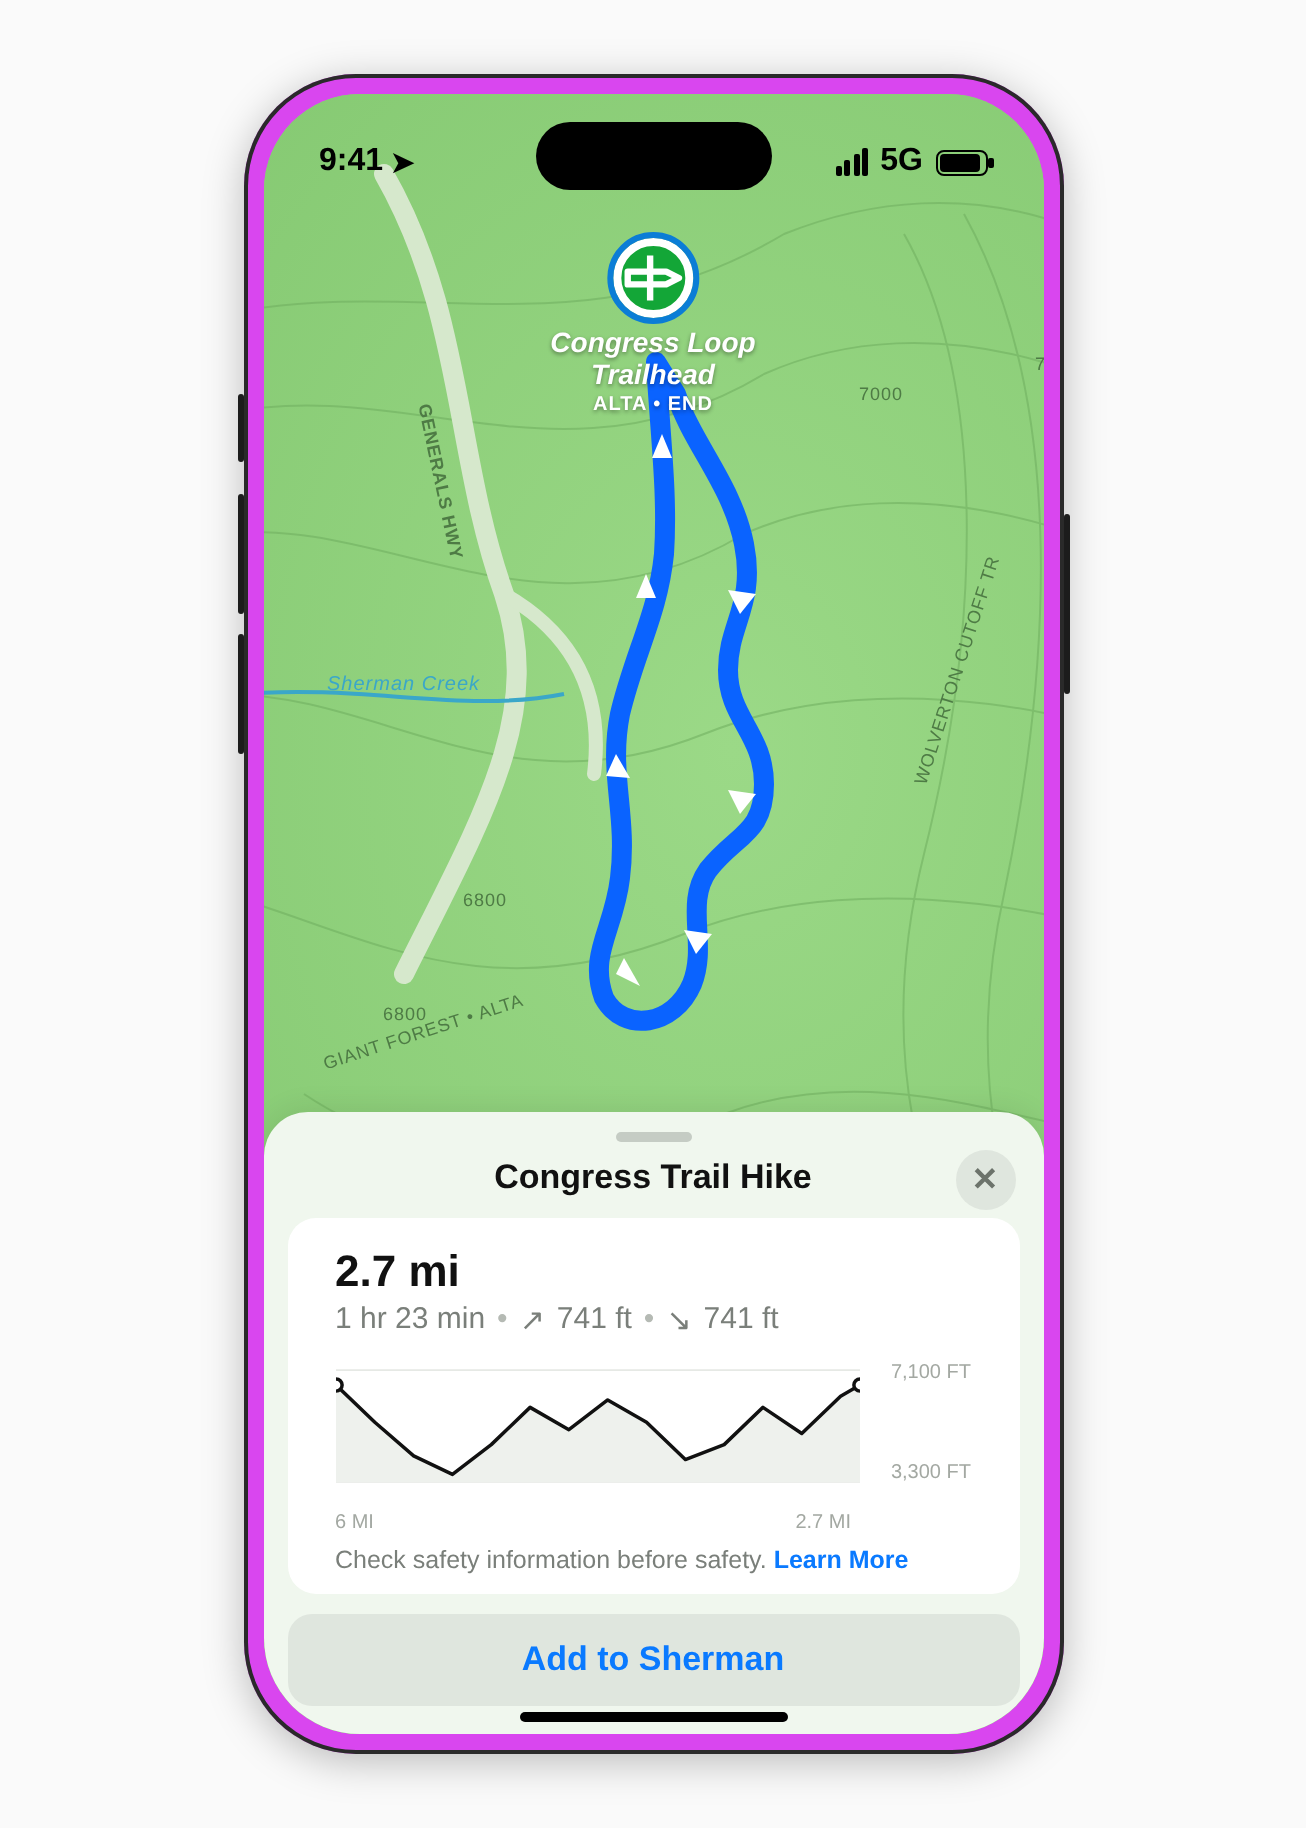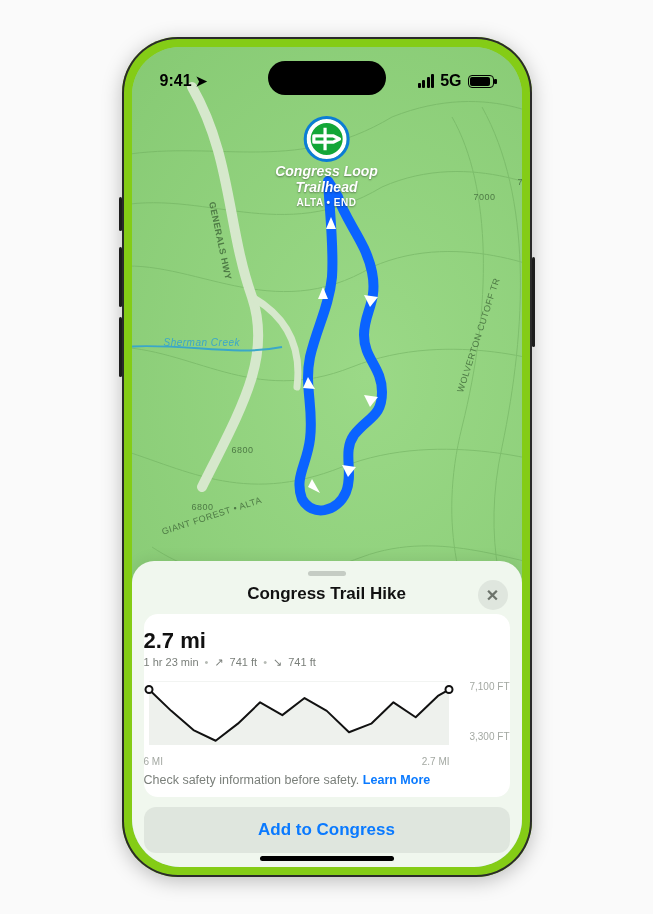--- a/index.html
+++ b/index.html
@@ -4,21 +4,21 @@
 <style>
   * { box-sizing: border-box; margin: 0; padding: 0; }
   body {
     width: 653px; height: 914px;
     background: #fafafa;
     display: flex; align-items: center; justify-content: center;
     font-family: -apple-system, "SF Pro Text", "Helvetica Neue", Arial, sans-serif;
   }
   .phone {
     width: 410px; height: 840px;
-    background: #84cc16;
+    background: #d946ef;
     border-radius: 56px;
     padding: 10px;
     box-shadow: 0 4px 20px rgba(0,0,0,.25), inset 0 0 0 2px #2a2a2a;
     position: relative;
   }
   .side-btn {
     position: absolute; background:#1c1c1c; border-radius:2px;
   }
   .side-btn.l1 { left:-3px; top:160px; width:3px; height:34px; }
   .side-btn.l2 { left:-3px; top:210px; width:3px; height:60px; }
@@ -85,24 +85,24 @@
   .grabber { width:38px; height:5px; background:#c5ccc4; border-radius:3px; margin:0 auto 8px;}
   .sheet-head { display:flex; align-items:center; justify-content:center; position:relative; margin-bottom:10px;}
   .sheet-title { font-size:17px; font-weight:600; color:#111;}
   .close {
     position:absolute; right:2px; top:-4px;
     width:30px; height:30px; border-radius:50%; background:#dfe6de;
     display:flex; align-items:center; justify-content:center;
     color:#6c736b; font-size:16px; font-weight:700; cursor:pointer;
   }
   .card {
-    background:#fff; border-radius:14px; padding:14px 0 10px; margin-bottom:10px;
+    background:#fff; border-radius:14px; padding:14px 24px 10px; margin-bottom:10px;
   }
   .dist { font-size:22px; font-weight:700; color:#111;}
-  .meta { font-size:11px; color:#7a7f7a; margin-top:2px; display:flex; gap:6px; flex-wrap:wrap;}
+  .meta { font-size:15px; color:#7a7f7a; margin-top:2px; display:flex; gap:6px; flex-wrap:wrap;}
   .meta .sep{color:#b5bab4;}
   .chart-wrap { position:relative; margin-top:12px; height:86px;}
   .chart-wrap svg { width: calc(100% - 56px); height: 64px; display:block;}
   .y-top,.y-bot { position:absolute; right:0; font-size:10px; color:#a3a8a2; }
   .y-top{top:0}.y-bot{top:50px}
   .x-left,.x-right{ position:absolute; bottom:0; font-size:10px; color:#a3a8a2;}
   .x-left{left:0}.x-right{right:60px}
   .safety { font-size:12.5px; color:#7a7f7a; margin-top:6px;}
   .safety a{ color:#0a7aff; font-weight:600; text-decoration:none;}
 
@@ -180,21 +180,21 @@
         </g>
       </svg>
 
       <div class="map-labels">
         <span class="ml" style="left:80px; top:150px; transform:rotate(78deg); font-weight:600; font-size:9px;">GENERALS HWY</span>
         <span class="ml" style="left:32px; top:290px; color:#3aa7c9; font-style:italic;">Sherman Creek</span>
         <span class="ml" style="left:328px; top:340px; transform:rotate(-72deg); font-size:9px;">WOLVERTON CUTOFF TR</span>
         <span class="ml" style="left:30px; top:480px; transform:rotate(-18deg); font-size:9px;">GIANT FOREST • ALTA</span>
         <span class="ml" style="left:100px; top:398px; font-size:9px;">6800</span>
         <span class="ml" style="left:60px; top:455px; font-size:9px;">6800</span>
-        <span class="ml" style="left:298px; top:145px; font-size:9px;margin-left:44px;">7000</span>
+        <span class="ml" style="left:298px; top:145px; font-size:9px;">7000</span>
         <span class="ml" style="left:340px; top:130px; font-size:9px;margin-left:46px;">7200</span>
       </div>
 
       <div class="pin">
         <div class="pin-dot">
           <svg width="20" height="14" viewBox="0 0 20 14">
               <path d="M2 5 H14 L18 7 L14 9 H2 Z M9 0 V14" stroke="#fff" stroke-width="2" fill="none" stroke-linejoin="round"></path>
             </svg>
         </div>
         <div class="pin-title" style="white-space:pre-line">Congress Loop
@@ -239,19 +239,19 @@
           <span class="x-right">2.7 MI</span>
         </div>
 
         <div class="safety">
           <span>Check safety information before safety.</span>
           <a href="#">Learn More</a>
         </div>
       </div>
 
       <div class="btn-row">
-        <button class="btn secondary">Add to Congress</button>
+        <button class="btn secondary">Add to Sherman</button>
       </div>
     </div>
 
     <div class="home-ind"></div>
   </div>
 </div>
 
 </body></html>

